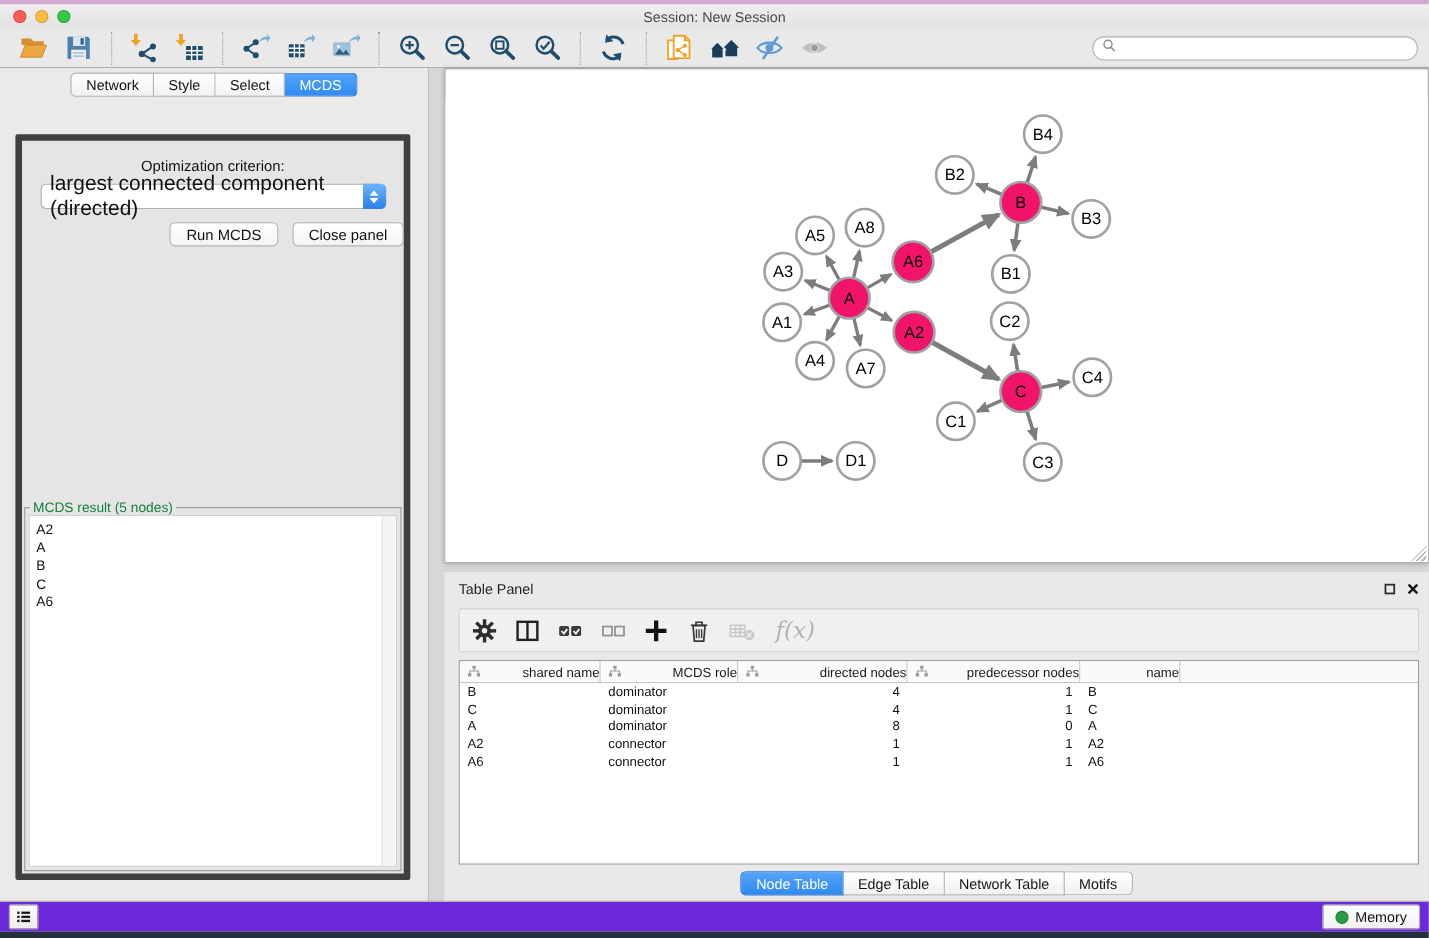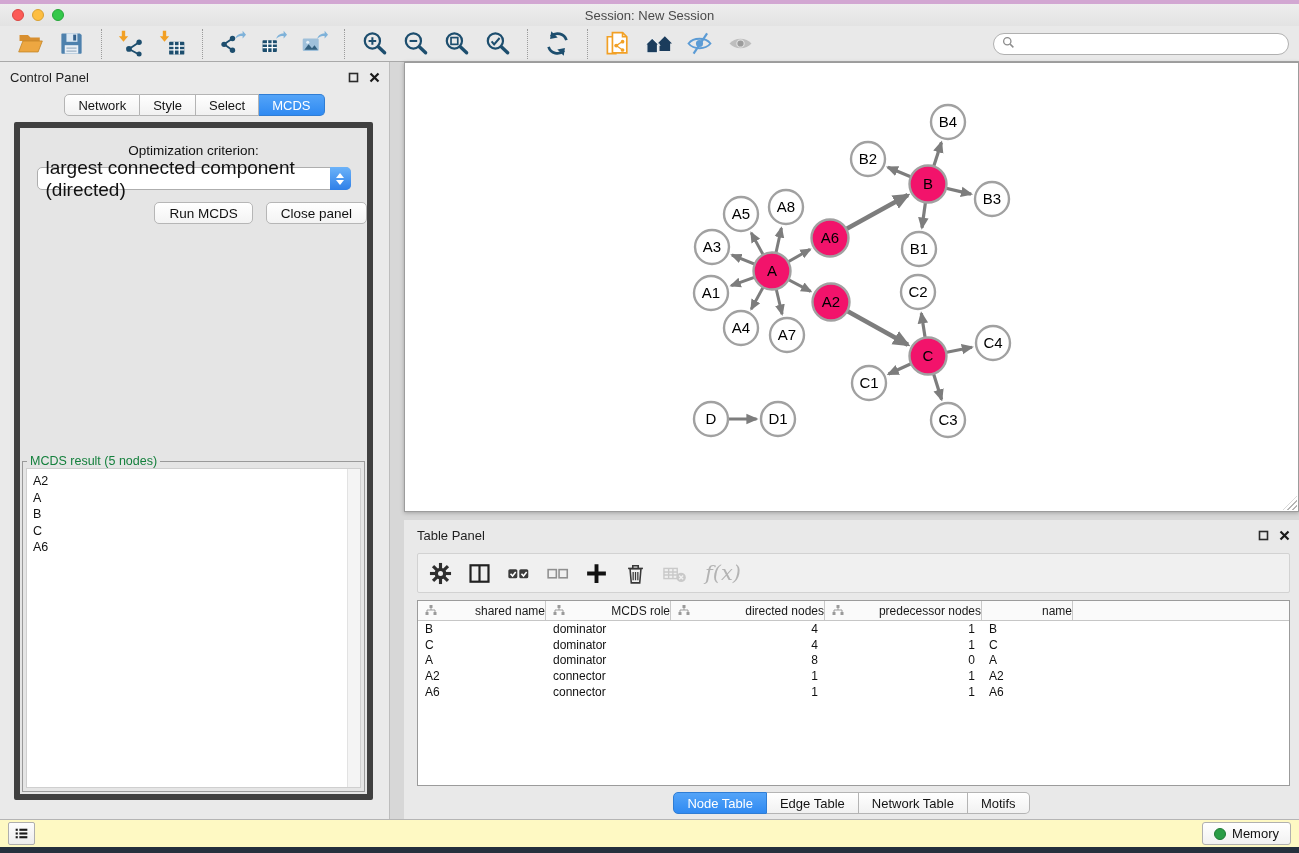--- a/index.html
+++ b/index.html
@@ -134,21 +134,21 @@
   .c0 { width:128px; } .c1 { width:125px; } .c2 { width:154px; } .c3 { width:157px; } .c4 { width:91px; }
   .col-fill { flex:1; border-right:none; }
   .tbl-row { display:flex; height:15.8px; align-items:center; }
   .td { padding:0 7px; color:#111; overflow:hidden; white-space:nowrap; }
   .td.num { text-align:right; }
   .tp-tabs { position:absolute; left:0; right:0; top:268px; display:flex; justify-content:center; }
 
   
   .statusbar {
     position:absolute; left:0; right:0; top:819px; height:28px;
-    background:#fef9c3; border-top:1px solid #b5b5b5;
+    background:#6d28d9; border-top:1px solid #b5b5b5;
     display:flex; align-items:center; padding:0 8px;
   }
   .list-btn {
     width:27px; height:23px; border:1px solid #aeaeae; border-radius:2px;
     background:linear-gradient(#fdfdfd,#ededed); display:flex; align-items:center; justify-content:center;
   }
   .list-btn svg { width:17px; height:17px; }
   .memory-btn {
     margin-left:auto; height:23px; padding:0 11px; border:1px solid #b0b0b0; border-radius:3px;
     background:linear-gradient(#ffffff,#f1f1f1); display:flex; align-items:center; gap:6px;
@@ -326,35 +326,20 @@
             <path d="M10 10l4 4" stroke="#8c8c8c" stroke-width="1.8"></path>
           </svg>
       </span>
       <input value="" style="">
     </div>
   </div>
 
   <div class="main">
 
     <div class="control-panel">
-      <div class="panel-header">
-        <span class="ph-title">Control Panel</span>
-        <span class="ph-btns">
-          <span class="ph-btn">
-              <svg width="11" height="11" viewBox="0 0 11 11">
-                <rect x="1.5" y="1.5" width="8" height="8" fill="none" stroke="#2b2b2b" stroke-width="1.6"></rect>
-              </svg>
-            </span>
-          <span class="ph-btn">
-              <svg width="11" height="11" viewBox="0 0 11 11">
-                <path d="M1.5 1.5l8 8M9.5 1.5l-8 8" stroke="#1a1a1a" stroke-width="2.2"></path>
-              </svg>
-            </span>
-        </span>
-      </div>
       <div class="segbar" id="cp-tabs">
           <div class="seg">Network</div>
           <div class="seg">Style</div>
           <div class="seg">Select</div>
           <div class="seg active">MCDS</div>
         </div>
       <div class="cp-body">
         <div class="opt-label">Optimization criterion:</div>
         <div class="dropdown">
           <span>largest connected component (directed)</span>

